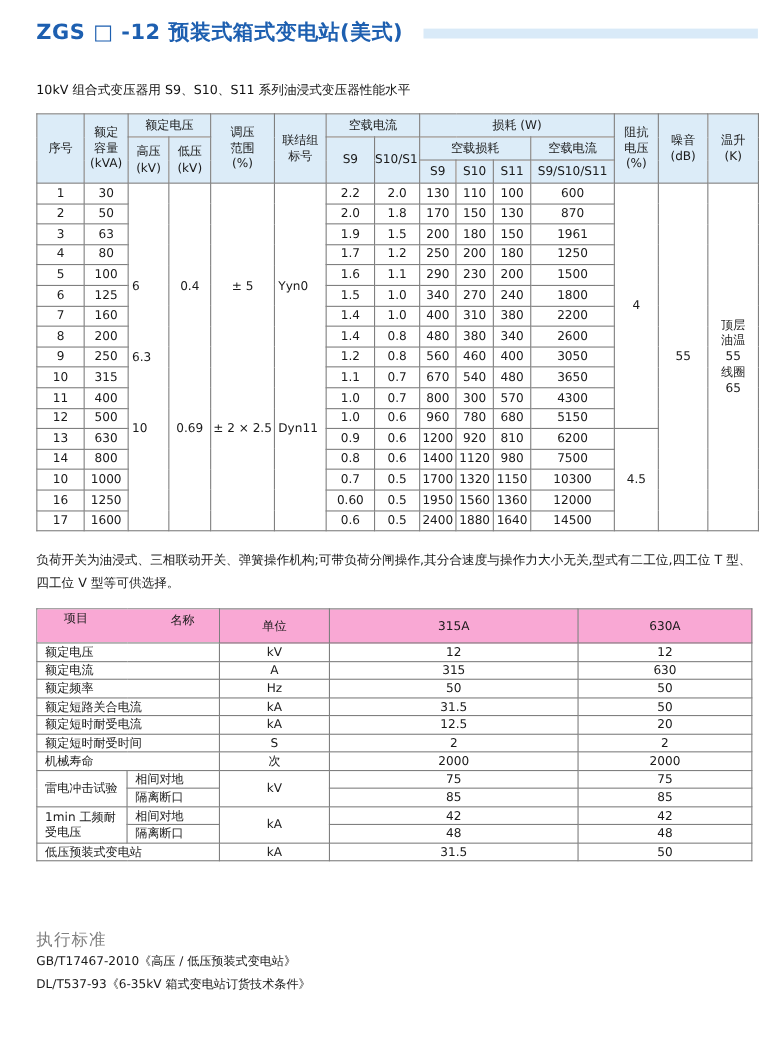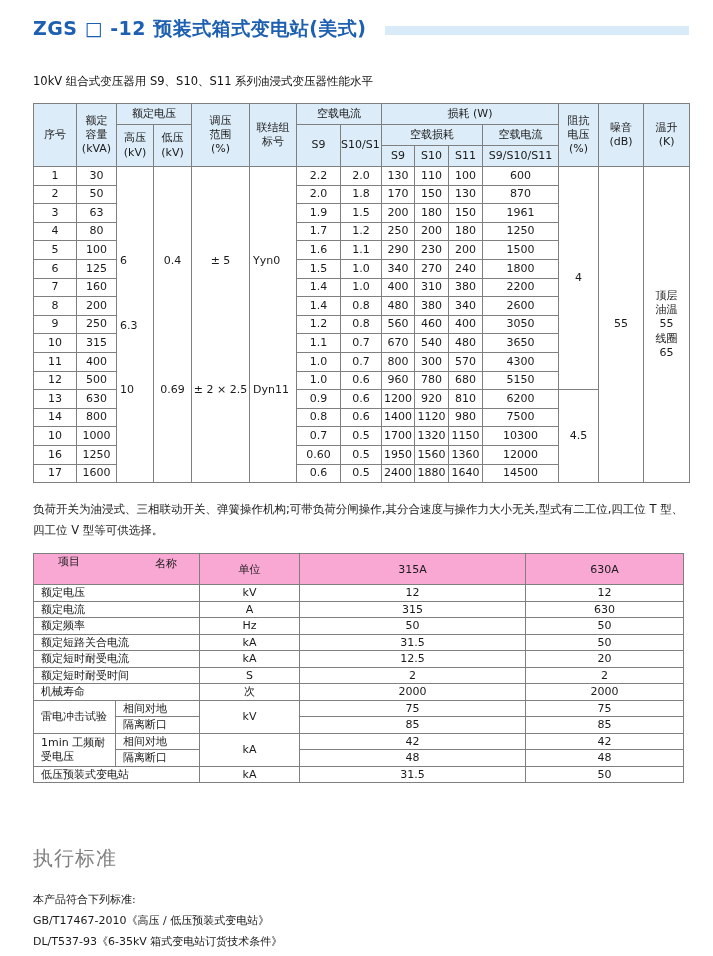--- a/index.html
+++ b/index.html
@@ -48,21 +48,21 @@
     position:relative;
     background-color:#dcecf8;
     background-image:linear-gradient(to bottom right,
       transparent calc(50% - 0.6px), #8a8a8a calc(50% - 0.6px),
       #8a8a8a calc(50% + 0.6px), transparent calc(50% + 0.6px));
   }
   .diag-top{position:absolute;top:3px;right:22px;}
   .diag-bottom{position:absolute;bottom:16px;left:24px;}
 
   
-  .std-heading{margin:62px 0 0 0;font-size:20px;font-weight:normal;color:#808080;letter-spacing:1px;}
+  .std-heading{margin:62px 0 0 0;font-size:15px;font-weight:normal;color:#808080;letter-spacing:1px;}
   .std-line{margin:0;font-size:11px;line-height:1.9;color:#1a1a1a;}
   .std-line.first{margin-top:18px;}
 </style>
 </head>
 <body>
 
 <div class="page">
 
   <div class="title-row">
     <h1 class="title">ZGS □ -12 预装式箱式变电站(美式)</h1>
@@ -419,17 +419,16 @@
         <tr>
           <td colspan="2" class="item">低压预装式变电站</td>
           <td>kA</td>
           <td>31.5</td>
           <td>50</td>
         </tr>
       </tbody>
   </table>
 
   <h2 class="std-heading">执行标准</h2>
-  <p class="std-line first">本产品符合下列标准:</p>
   <p class="std-line">GB/T17467-2010《高压 / 低压预装式变电站》</p>
   <p class="std-line">DL/T537-93《6-35kV 箱式变电站订货技术条件》</p>
 
 </div>
 
 </body></html>

